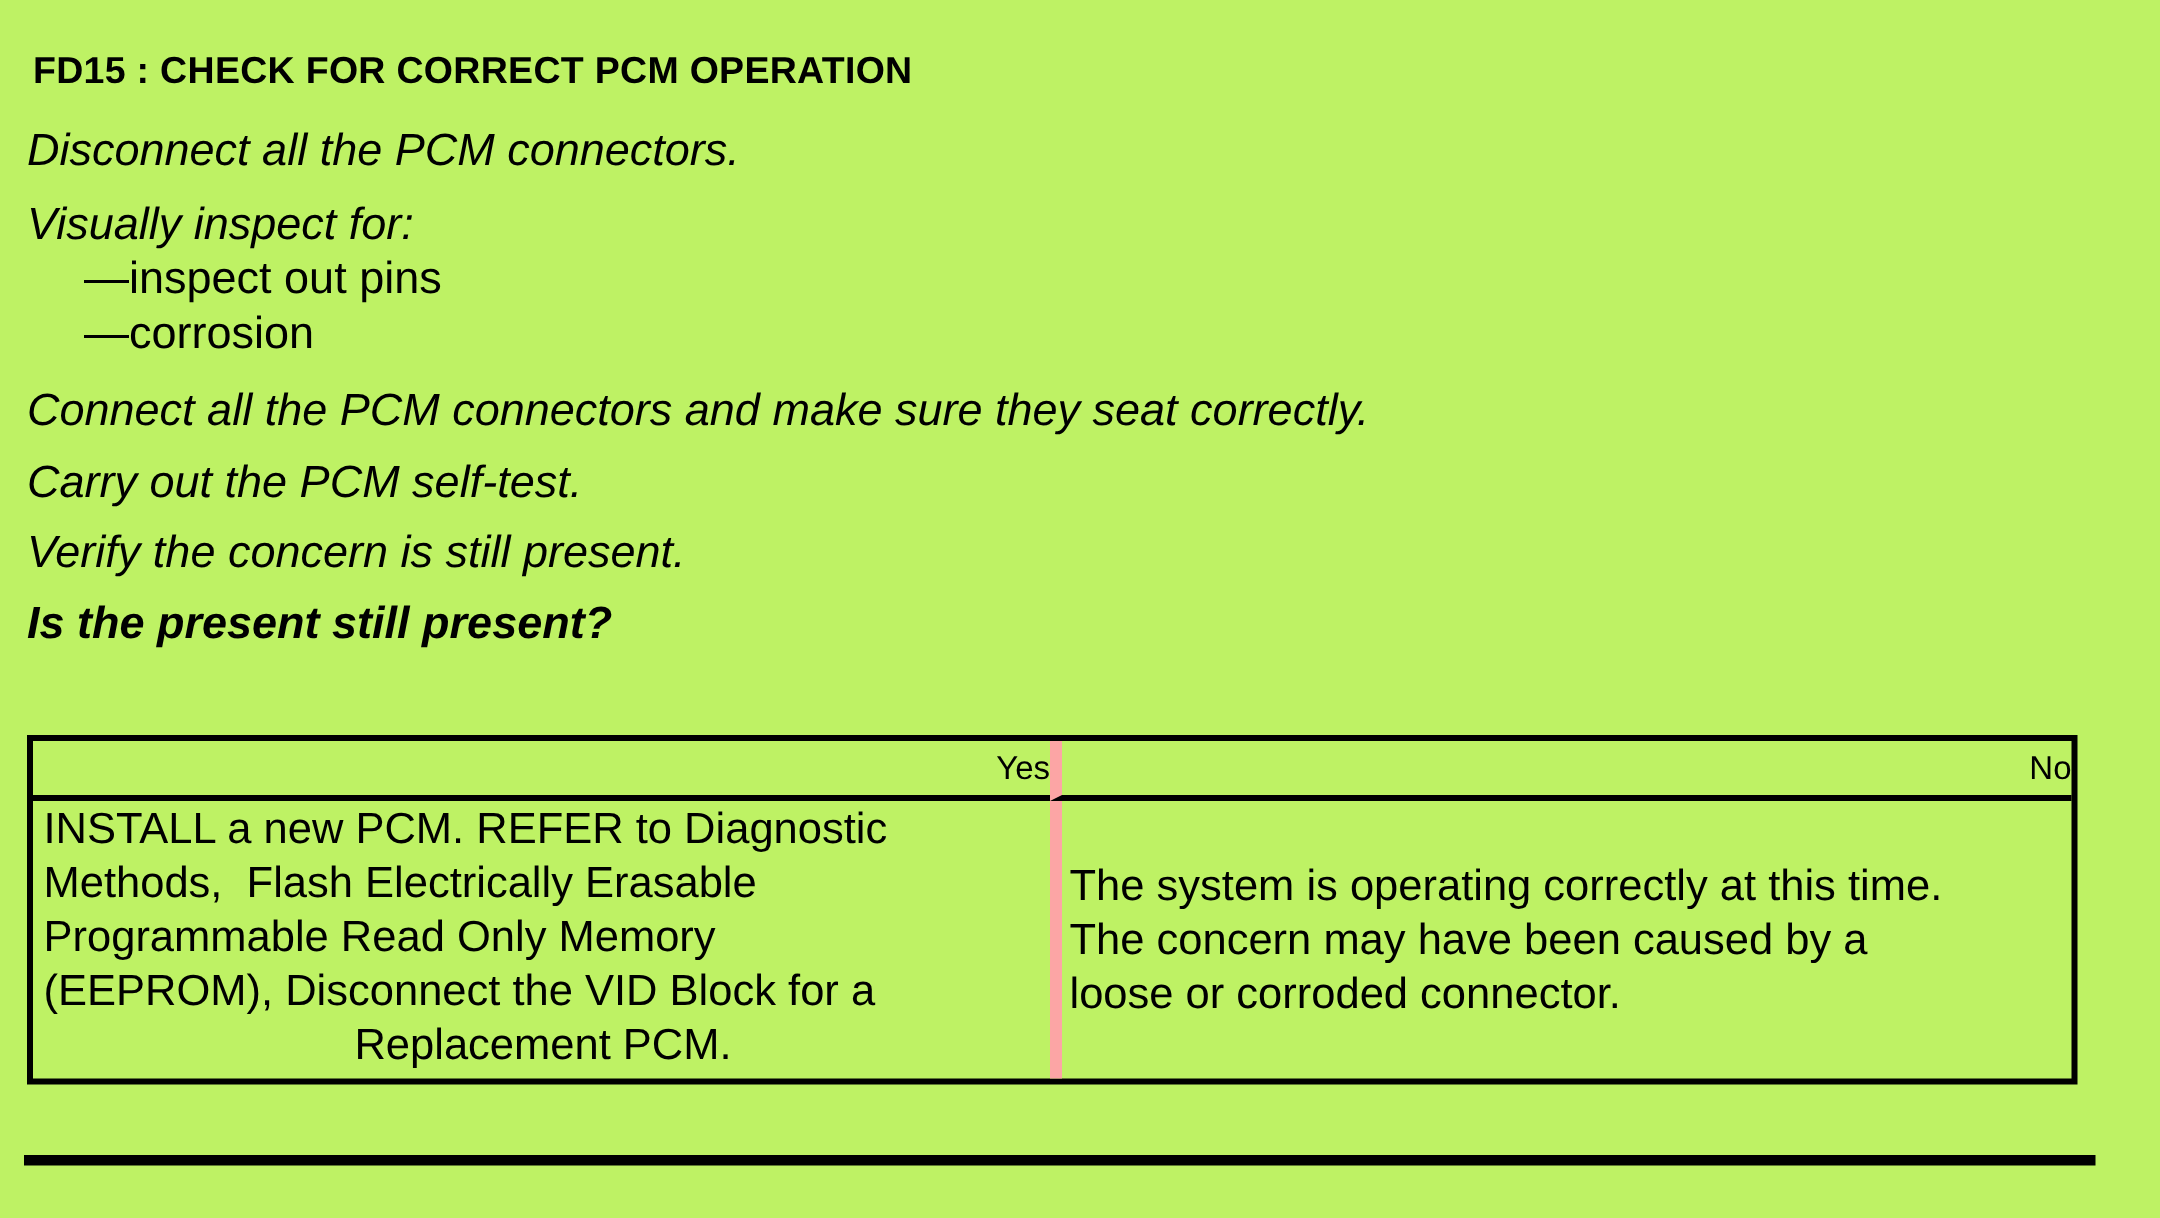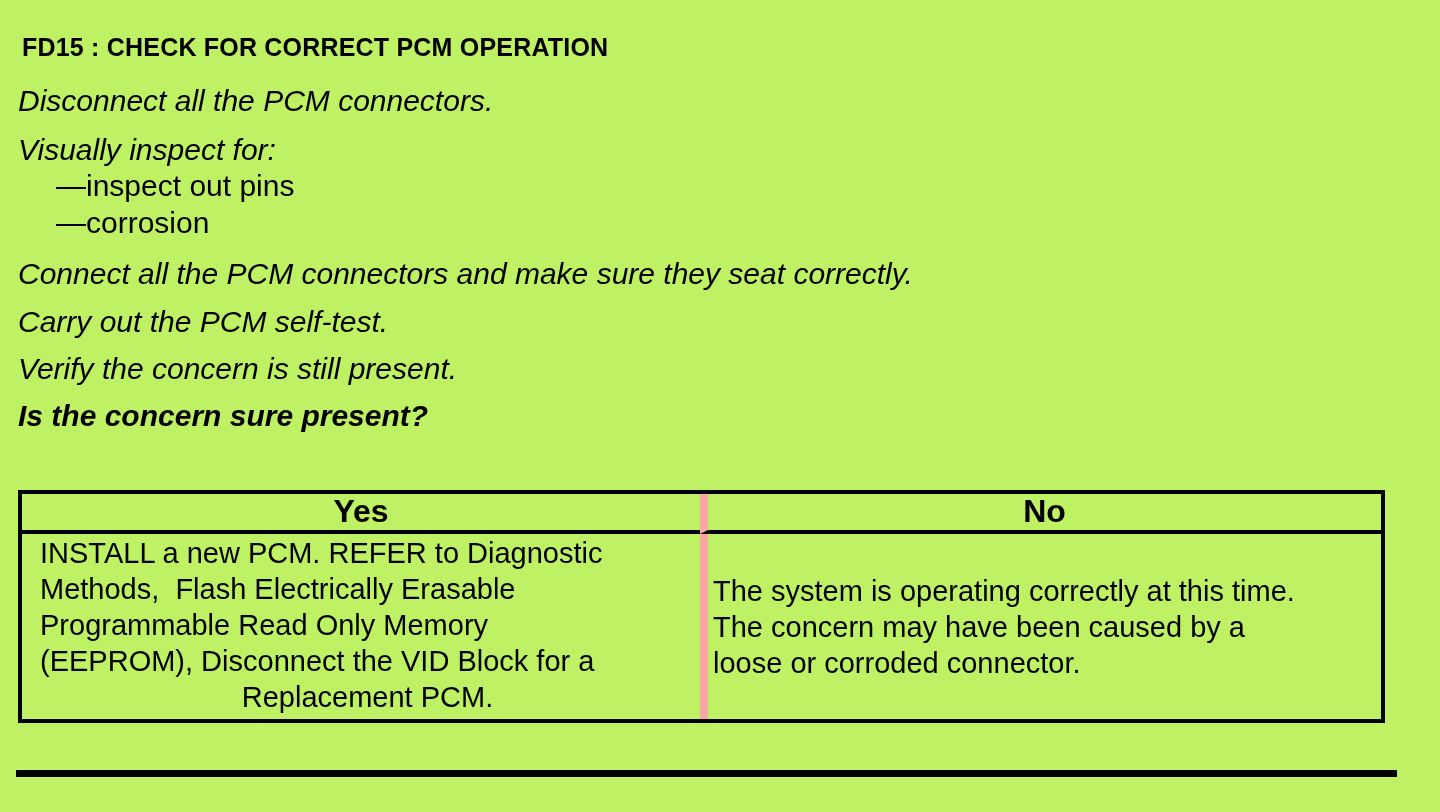--- a/index.html
+++ b/index.html
@@ -50,33 +50,33 @@
   .decision-table {
     margin-top: 57px;
     width: 1367px;
     height: 233px;
     border: 4px solid #000000;
     display: grid;
     grid-template-columns: 678px 681px;
     grid-template-rows: 40px 185px;
   }
   .th {
-    font-size: 32px;
+    font-size: 22px;
     line-height: 35px;
-    font-weight: bold;
-    text-align: center;
+    font-weight: normal;
+    text-align: right;
     border-bottom: 4px solid #000000;
     overflow: hidden;
   }
   .col-right { border-left: 8px solid #fca5a5; }
   .td {
     font-size: 29px;
     overflow: hidden;
   }
-  .yes-cell { padding: 1px 0 0 18px; }
+  .yes-cell { padding: 1px 0 0 7px; }
   .cell-line {
     line-height: 36px;
     white-space: nowrap;
   }
   .cell-line.center { text-align: center; padding-right: 5px; }
   .no-cell {
     display: flex;
     flex-direction: column;
     justify-content: center;
     padding-left: 5px;
@@ -106,21 +106,21 @@
       <div class="inspect-item">—inspect out pins</div>
       <div class="inspect-item">—corrosion</div>
     </div>
 
     <div class="step mt16">Connect all the PCM connectors and make sure they seat correctly.</div>
 
     <div class="step mt14">Carry out the PCM self-test.</div>
 
     <div class="step mt13">Verify the concern is still present.</div>
 
-    <div class="step question mt13">Is the concern sure present?</div>
+    <div class="step question mt13">Is the present still present?</div>
 
     <div class="decision-table">
       <div class="th">Yes</div>
       <div class="th col-right">No</div>
 
       <div class="td yes-cell">
         <div class="cell-line">INSTALL a new PCM. REFER to Diagnostic</div>
         <div class="cell-line">Methods,&nbsp; Flash Electrically Erasable</div>
         <div class="cell-line">Programmable Read Only Memory</div>
         <div class="cell-line">(EEPROM), Disconnect the VID Block for a</div>

